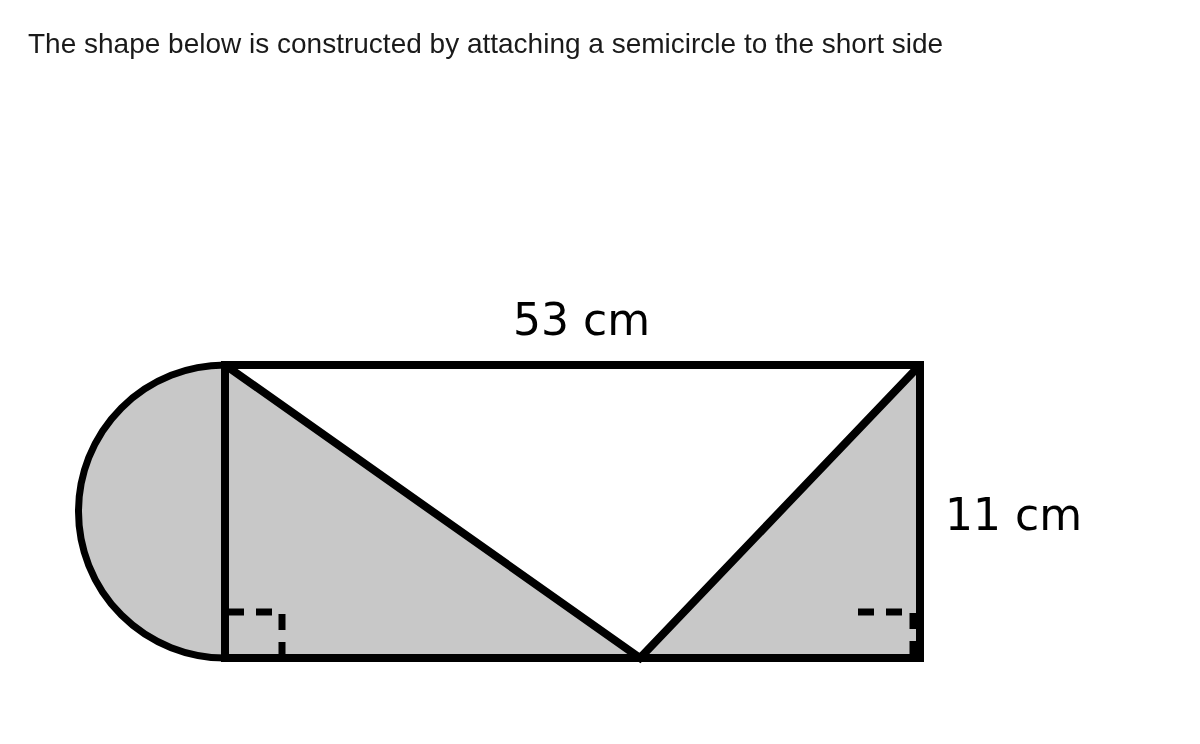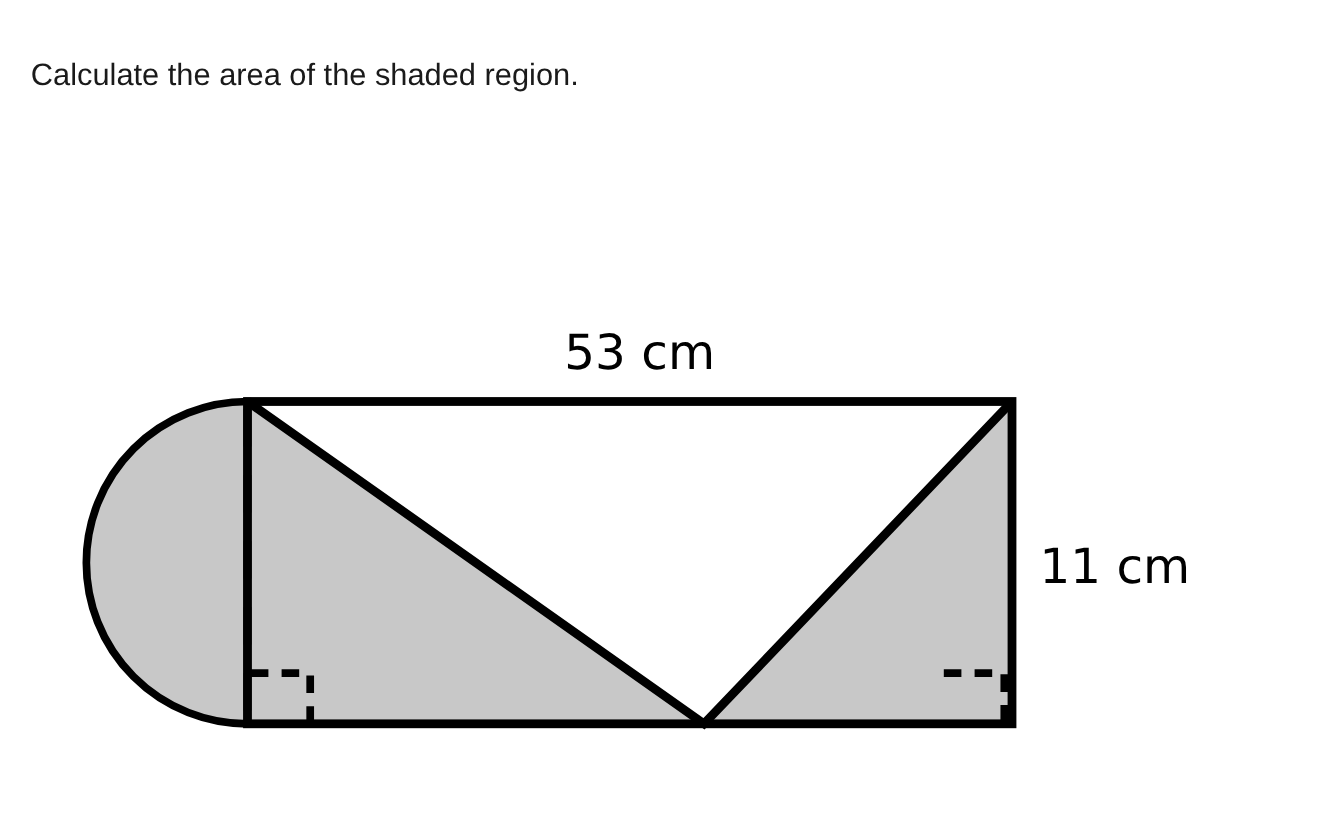--- a/index.html
+++ b/index.html
@@ -43,22 +43,22 @@
   .dim-label {
     font-family: "DejaVu Sans", sans-serif;
     font-size: 44px;
     fill: #000000;
   }
 </style>
 </head>
 <body>
 
 <div class="question-text">
+  <div class="q-line">The shape below is constructed by attaching a semicircle to the short side</div>
   <div class="q-gap"></div>
-  <div class="q-line">Calculate the area of the shaded region.</div>
 </div>
 
 <div class="figure-wrap">
   <svg width="1200" height="470" viewBox="0 0 1200 470" xmlns="http://www.w3.org/2000/svg">
 
     <path d="M 225 105 A 146.5 146.5 0 0 0 225 398 Z" fill="#c8c8c8" stroke="#000000" stroke-width="7"></path>
 
     <rect x="225" y="105" width="695" height="293" fill="#ffffff"></rect>
 
     <path d="M 225 105 L 225 398 L 640 398 Z" fill="#c8c8c8" stroke="none"></path>

